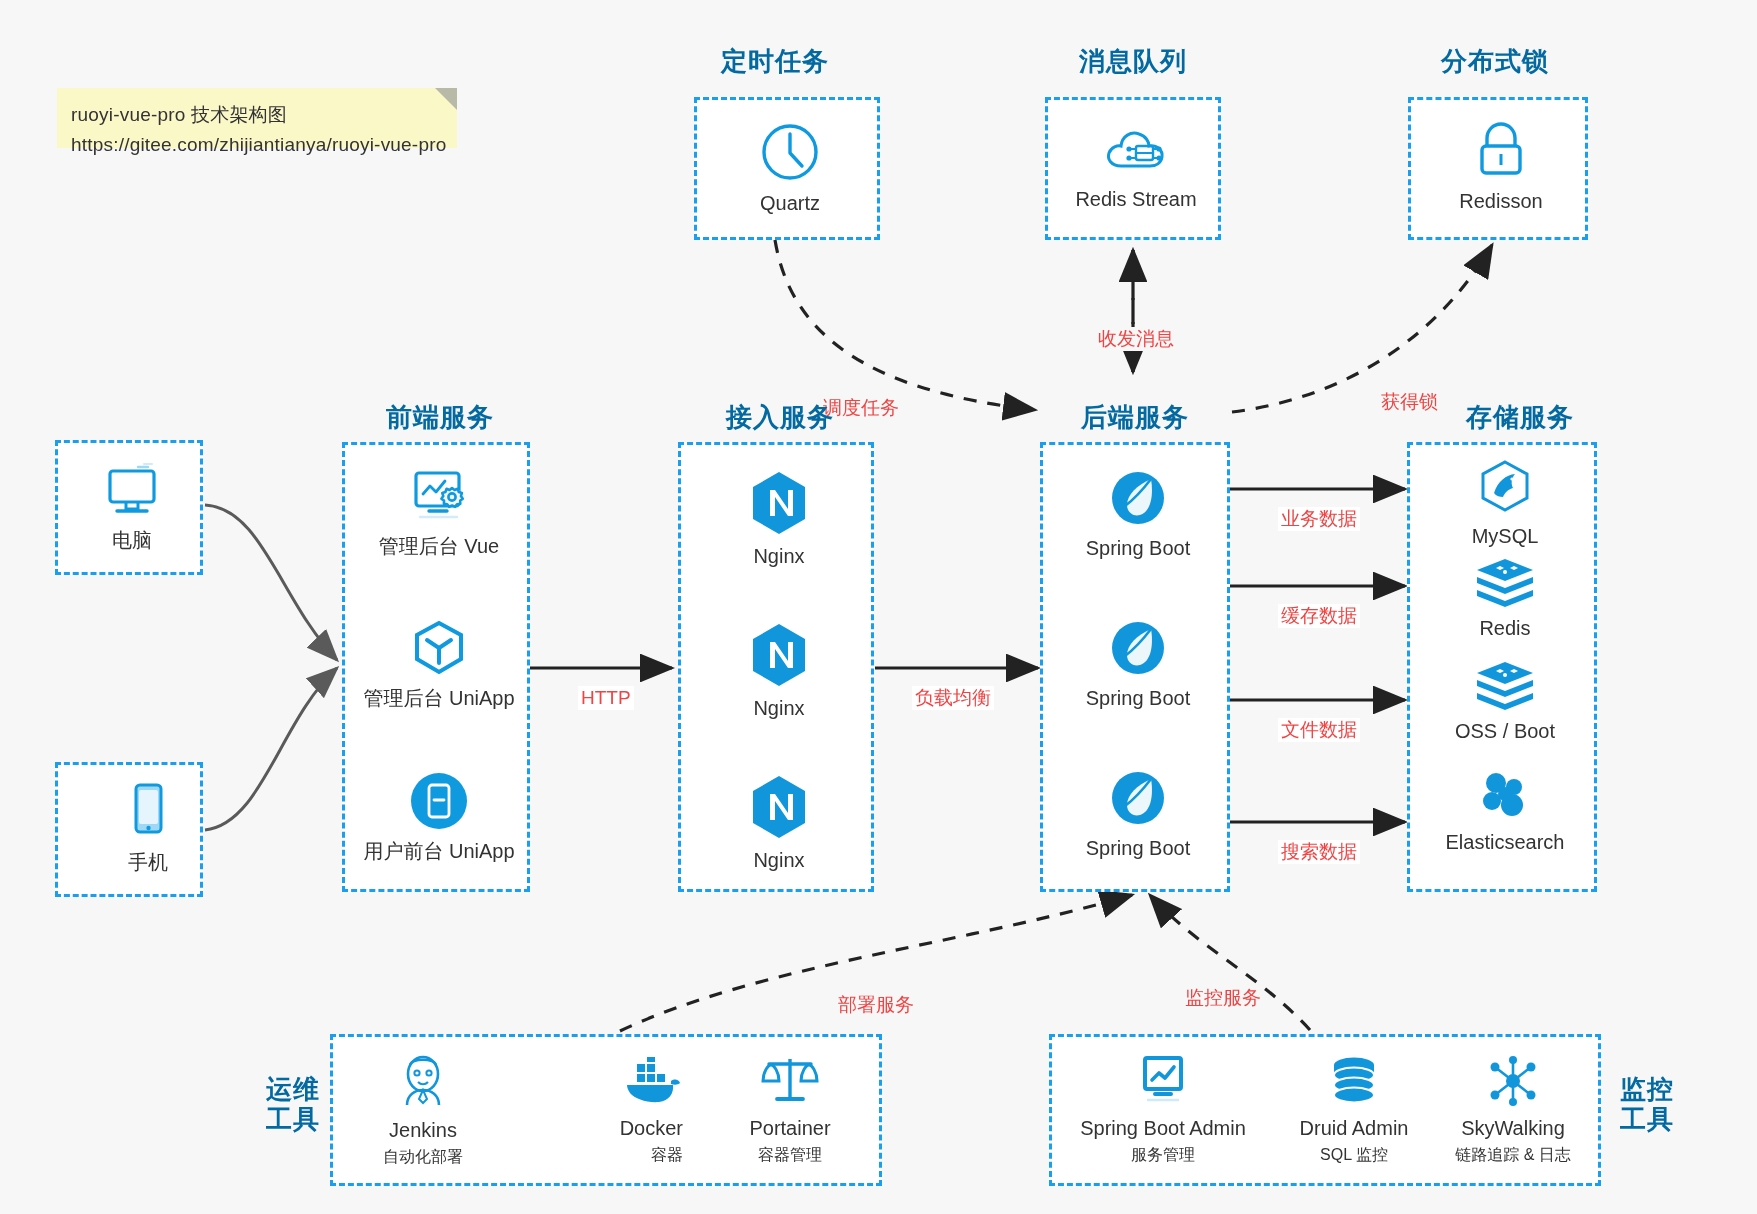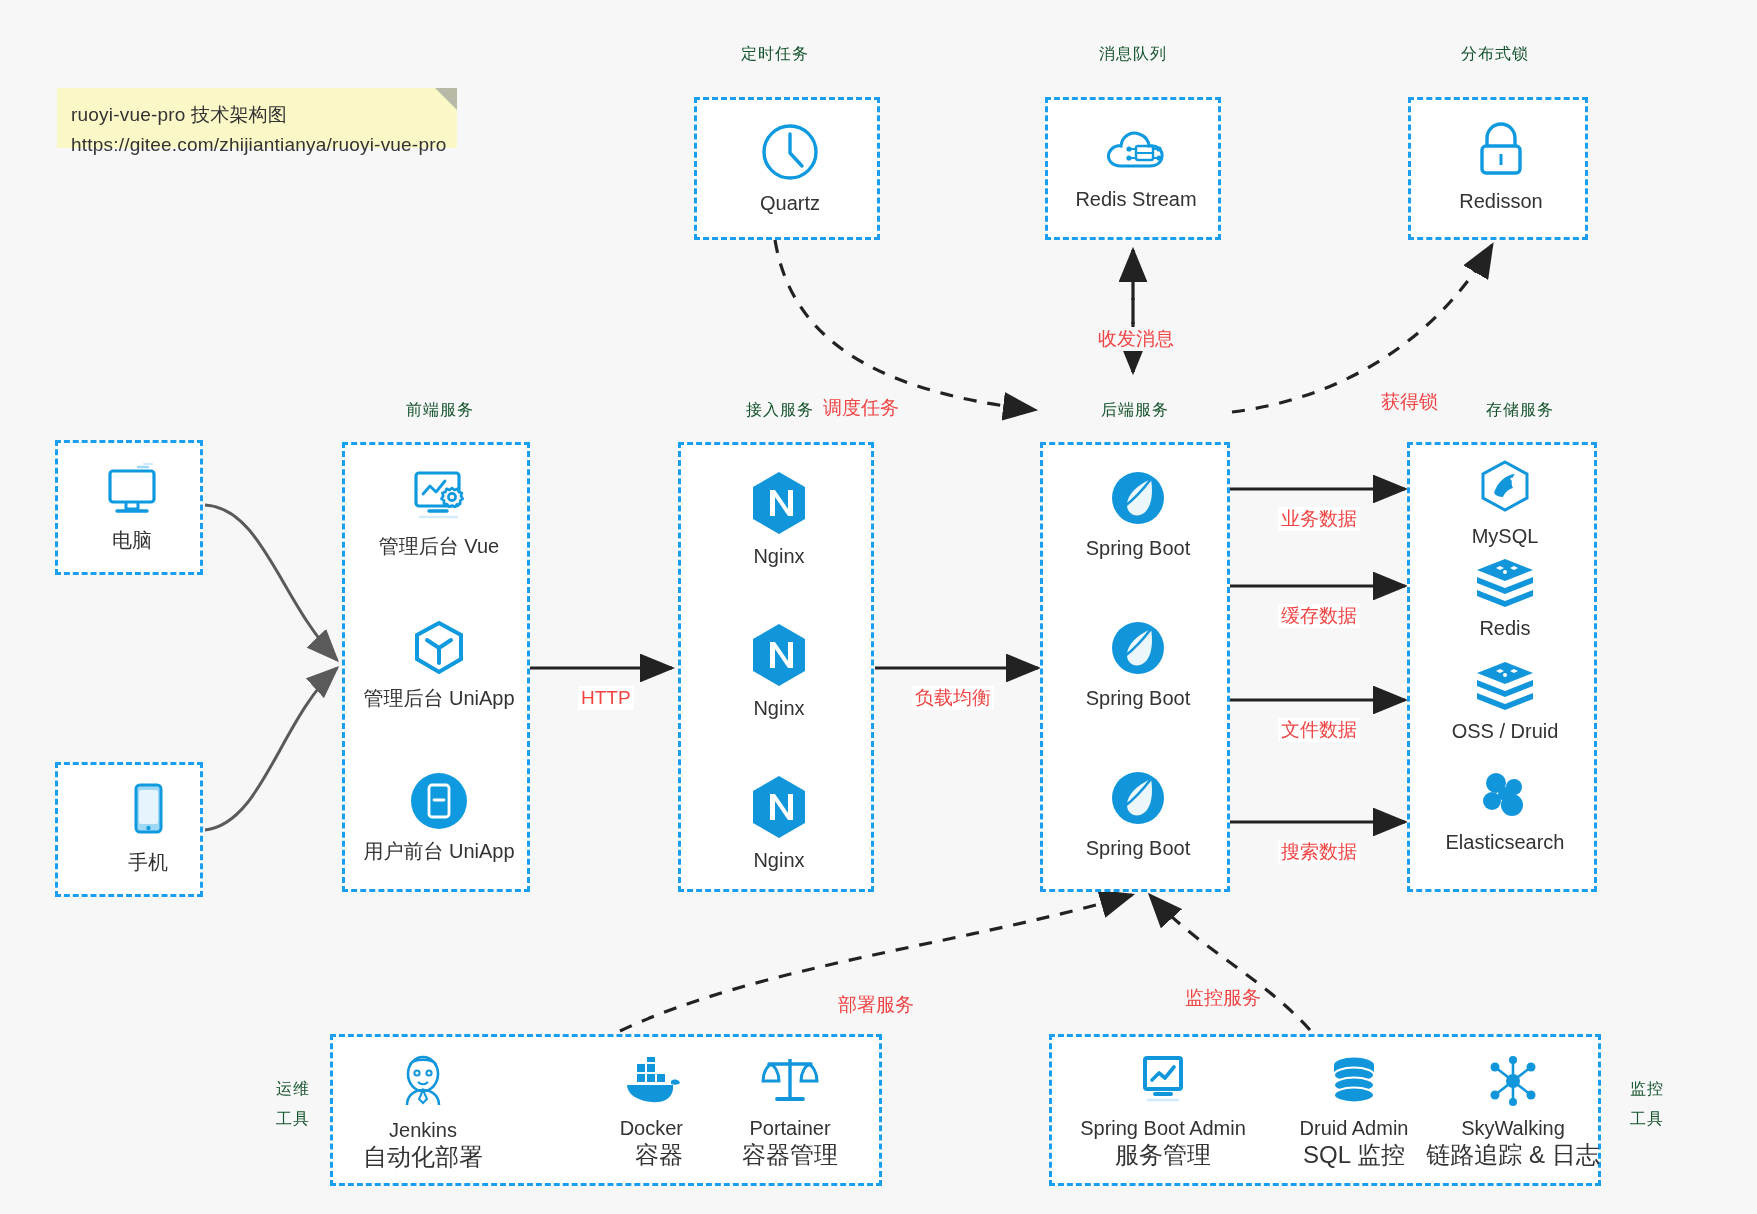--- a/index.html
+++ b/index.html
@@ -30,37 +30,37 @@
   .note-line{white-space:nowrap;}
 
   .grp{
     position:absolute;
     border:3px dashed #1a9ef0;
     background:#fff;
     box-sizing:border-box;
   }
   .grp-title{
     position:absolute;
-    color:#14532d;
-    font-weight:normal;
-    font-size:16px;
+    color:#0369a1;
+    font-weight:bold;
+    font-size:26px;
     letter-spacing:1px;
     white-space:nowrap;
     text-align:center;
   }
   .grp-title.side{line-height:30px;}
 
   .node{
     position:absolute;
     display:flex;flex-direction:column;align-items:center;justify-content:flex-start;
     text-align:center;
     white-space:nowrap;
   }
   .node .cap{font-size:20px;color:#333;margin-top:6px;line-height:26px;}
-  .node .cap2{font-size:24px;color:#333;line-height:28px;}
+  .node .cap2{font-size:16px;color:#333;line-height:28px;}
   .ico{display:block;}
 
   .edge-label{
     position:absolute;
     background:#fff;
     font-size:19px;color:#ef4444;
     padding:0 3px;
     white-space:nowrap;
     line-height:24px;
     margin-top:31px;
@@ -297,21 +297,21 @@
 
     <div class="node" style="left:0;top:215px;width:190px;">
       <svg class="ico" width="62" height="52" viewBox="0 0 62 52">
         <path d="M31 2 L59 13 L31 24 L3 13 Z" fill="#1296db"></path>
         <path d="M3 20 L31 31 L59 20 L59 26 L31 37 L3 26 Z" fill="#1296db"></path>
         <path d="M3 33 L31 44 L59 33 L59 39 L31 50 L3 39 Z" fill="#1296db"></path>
         <path d="M22 11 l4-2 4 2 -4 2z" fill="#fff"></path>
         <path d="M36 11 l4-2 4 2 -4 2z" fill="#fff"></path>
         <circle cx="31" cy="15" r="2" fill="#fff"></circle>
       </svg>
-      <div class="cap">OSS / Druid</div>
+      <div class="cap">OSS / Boot</div>
     </div>
 
     <div class="node" style="left:0;top:322px;width:190px;align-items:center;">
       <svg class="ico" width="58" height="56" viewBox="0 0 58 56">
         <circle cx="20" cy="16" r="10" fill="#1296db"></circle>
         <circle cx="38" cy="20" r="8" fill="#1296db"></circle>
         <circle cx="16" cy="34" r="9" fill="#1296db"></circle>
         <circle cx="36" cy="38" r="11" fill="#1296db"></circle>
         <circle cx="29" cy="27" r="7" fill="#1296db"></circle>
       </svg>

